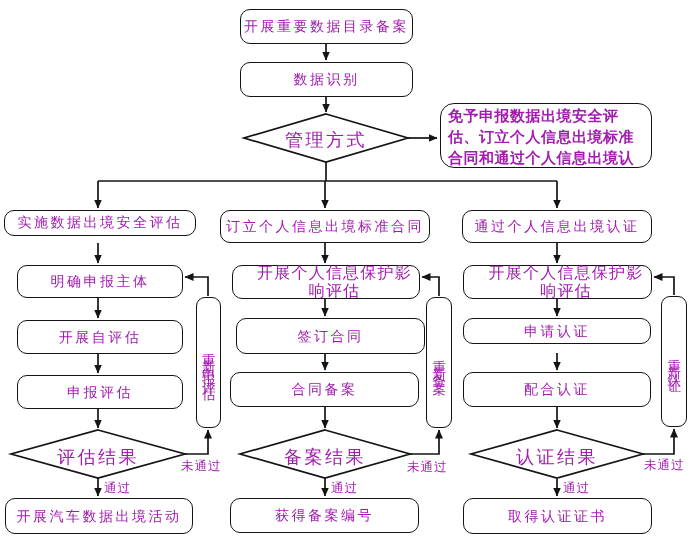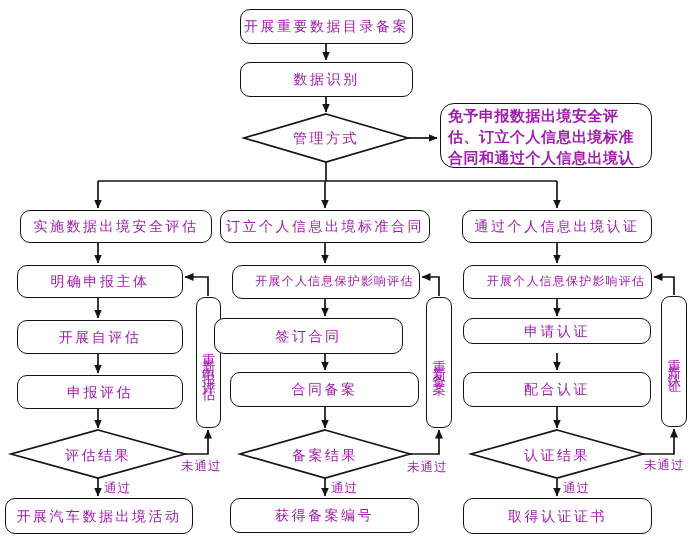--- a/index.html
+++ b/index.html
@@ -8,40 +8,40 @@
     font-family:"DejaVu Serif", serif;color:#a21caf;overflow:hidden;
   }
   .canvas svg{position:absolute;left:0;top:0;z-index:1;}
   .box{
     position:absolute;box-sizing:border-box;background:#fff;
     border:1.6px solid #141414;border-radius:10px;
     display:flex;align-items:center;justify-content:center;
     font-size:14px;letter-spacing:2.5px;text-align:center;
     z-index:2;line-height:1.15;padding:2px 3px;
   }
-  .box.tight{font-size:12px;letter-spacing:1.2px;padding-left:20px;}
+  .box.tight{font-size:16px;letter-spacing:1.2px;padding-left:20px;}
   .note{
     position:absolute;box-sizing:border-box;background:#fff;
     border:1.7px solid #141414;border-radius:14px;
     display:flex;align-items:flex-start;z-index:2;
     font-family:"DejaVu Sans", sans-serif;font-weight:bold;
     font-size:15px;line-height:21px;letter-spacing:0.5px;
     padding:2px 5px 2px 7px;text-align:left;overflow:hidden;
   }
   .vbox{
     position:absolute;box-sizing:border-box;background:#fff;
     border:1.6px solid #141414;border-radius:9px;
     display:flex;align-items:center;justify-content:center;z-index:2;
   }
   .vbox span{
     writing-mode:vertical-rl;text-orientation:upright;
     font-size:13.5px;letter-spacing:7px;line-height:1;
   }
   .dlabel{
-    position:absolute;z-index:2;font-size:14px;letter-spacing:2.5px;
+    position:absolute;z-index:2;font-size:18px;letter-spacing:2.5px;
     text-align:center;line-height:1;
   }
   .flabel{
     position:absolute;z-index:2;font-size:12.5px;letter-spacing:1px;
     line-height:1;white-space:nowrap;
   }
 </style>
 </head>
 <body>
 
@@ -100,21 +100,21 @@
     <span>开展重要数据目录备案</span>
   </div>
   <div class="box" style="left:240px;top:62px;width:173px;height:35px;justify-content:center;">
     <span>数据识别</span>
   </div>
   <div class="dlabel" style="left:266px;top:131px;width:120px;">管理方式</div>
   <div class="note" style="left:440px;top:103px;width:212px;height:65px;">
     <span>免予申报数据出境安全评估、订立个人信息出境标准合同和通过个人信息出境认证</span>
   </div>
 
-  <div class="box" style="left:20px;top:210px;width:192px;height:33px;">
+  <div class="box" style="left:4px;top:210px;width:192px;height:26px;font-family:Liberation Mono, monospace;">
     <span>实施数据出境安全评估</span>
   </div>
   <div class="box" style="left:17px;top:265px;width:166px;height:33px;">
     <span>明确申报主体</span>
   </div>
   <div class="box" style="left:17px;top:320px;width:166px;height:34px;">
     <span>开展自评估</span>
   </div>
   <div class="box" style="left:17px;top:375px;width:166px;height:34px;">
     <span>申报评估</span>
@@ -128,21 +128,21 @@
   <div class="box" style="left:5px;top:498px;width:188px;height:36px;">
     <span>开展汽车数据出境活动</span>
   </div>
 
   <div class="box" style="left:220px;top:210px;width:210px;height:33px;">
     <span>订立个人信息出境标准合同</span>
   </div>
   <div class="box tight" style="left:232px;top:265px;width:188px;height:34px;">
     <span>开展个人信息保护影响评估</span>
   </div>
-  <div class="box" style="left:214px;top:318px;width:189px;height:36px;">
+  <div class="box" style="left:236px;top:318px;width:189px;height:36px;">
     <span>签订合同</span>
   </div>
   <div class="box" style="left:230px;top:372px;width:189px;height:35px;">
     <span>合同备案</span>
   </div>
   <div class="dlabel" style="left:265px;top:448px;width:120px;">备案结果</div>
   <div class="flabel" style="left:331px;top:482px;">通过</div>
   <div class="flabel" style="left:407px;top:461px;">未通过</div>
   <div class="vbox" style="left:426px;top:297px;width:26px;height:131px;">
     <span>重新备案</span>

